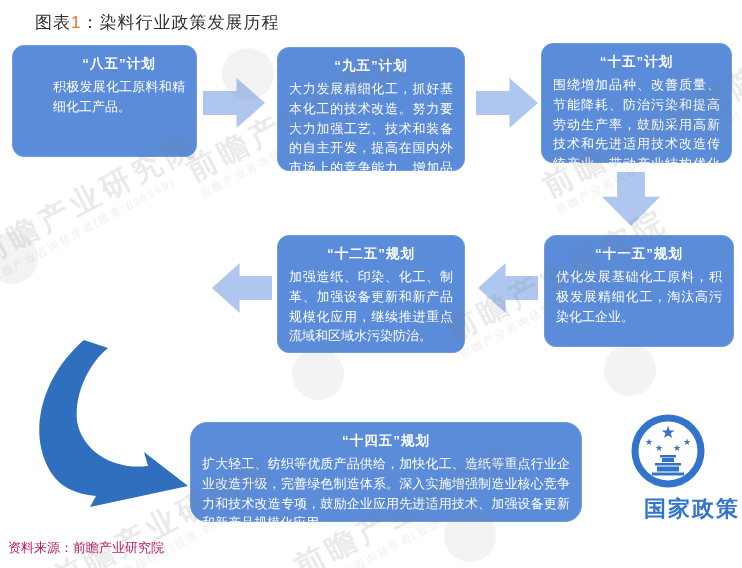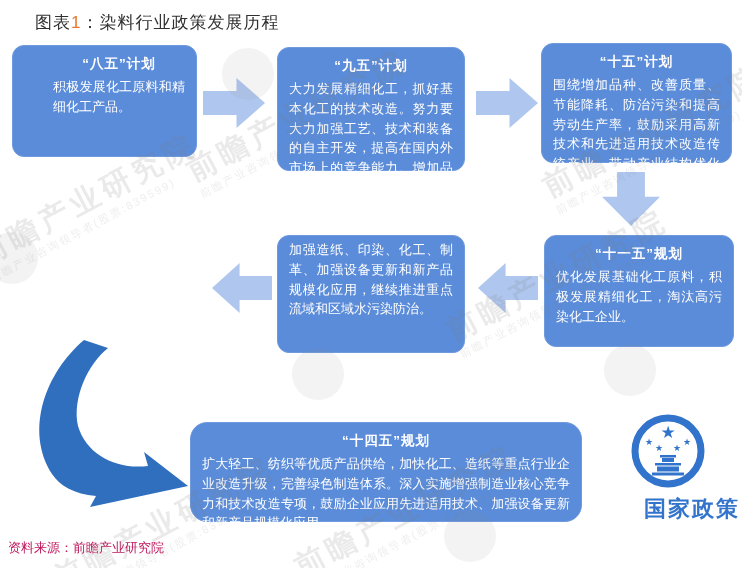--- a/index.html
+++ b/index.html
@@ -99,20 +99,21 @@
   <div class="pbox" style="left:544px;top:235px;width:190px;height:112px;">
     <div class="pbox-title">“十一五”规划</div>
     <div class="pbox-body">优化发展基础化工原料，积极发展精细化工，淘汰高污染化工企业。</div>
   </div>
 
   <div class="pbox" style="left:541px;top:43px;width:191px;height:120px;">
     <div class="pbox-title">“十五”计划</div>
     <div class="pbox-body">围绕增加品种、改善质量、节能降耗、防治污染和提高劳动生产率，鼓励采用高新技术和先进适用技术改造传统产业，带动产业结构优化升级。</div>
   </div>
   <div class="pbox" style="left:277px;top:235px;width:188px;height:118px;">
+    <div class="pbox-title">“十二五”规划</div>
     <div class="pbox-body">加强造纸、印染、化工、制革、加强设备更新和新产品规模化应用，继续推进重点流域和区域水污染防治。</div>
   </div>
 
   <div class="pbox" style="left:190px;top:422px;width:392px;height:100px;border-radius:17px;">
     <div class="pbox-title">“十四五”规划</div>
     <div class="pbox-body">扩大轻工、纺织等优质产品供给，加快化工、造纸等重点行业企业改造升级，完善绿色制造体系。深入实施增强制造业核心竞争力和技术改造专项，鼓励企业应用先进适用技术、加强设备更新和新产品规模化应用。</div>
   </div>
 
   <div class="arrow arrow-right" style="left:203px;top:78px;width:62px;height:50px;"></div>
   <div class="arrow arrow-right" style="left:476px;top:78px;width:62px;height:50px;"></div>

